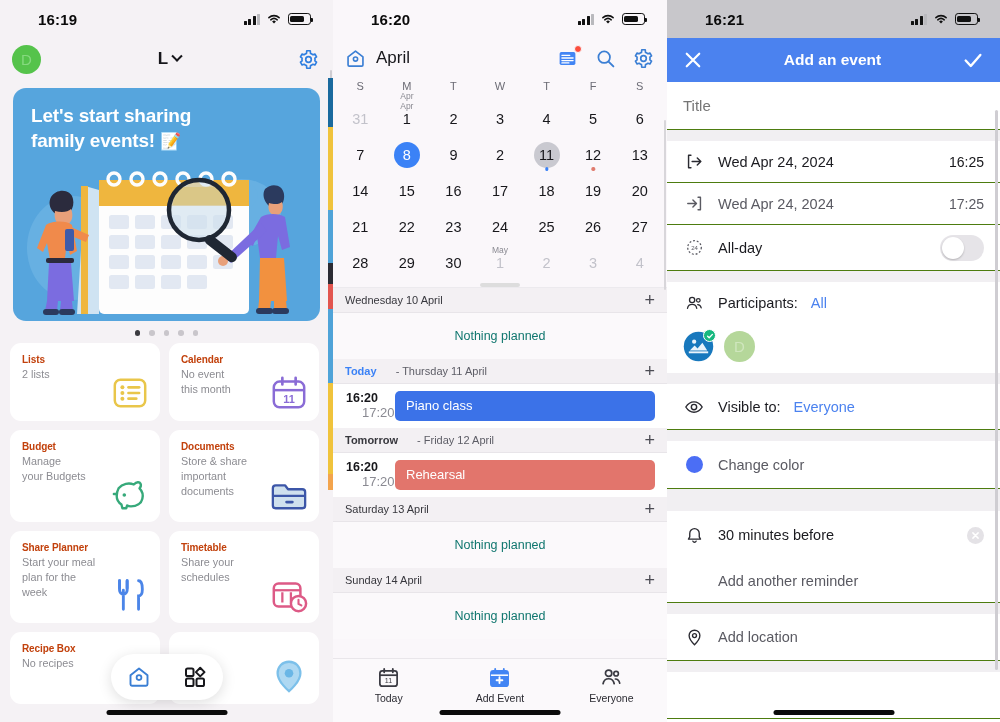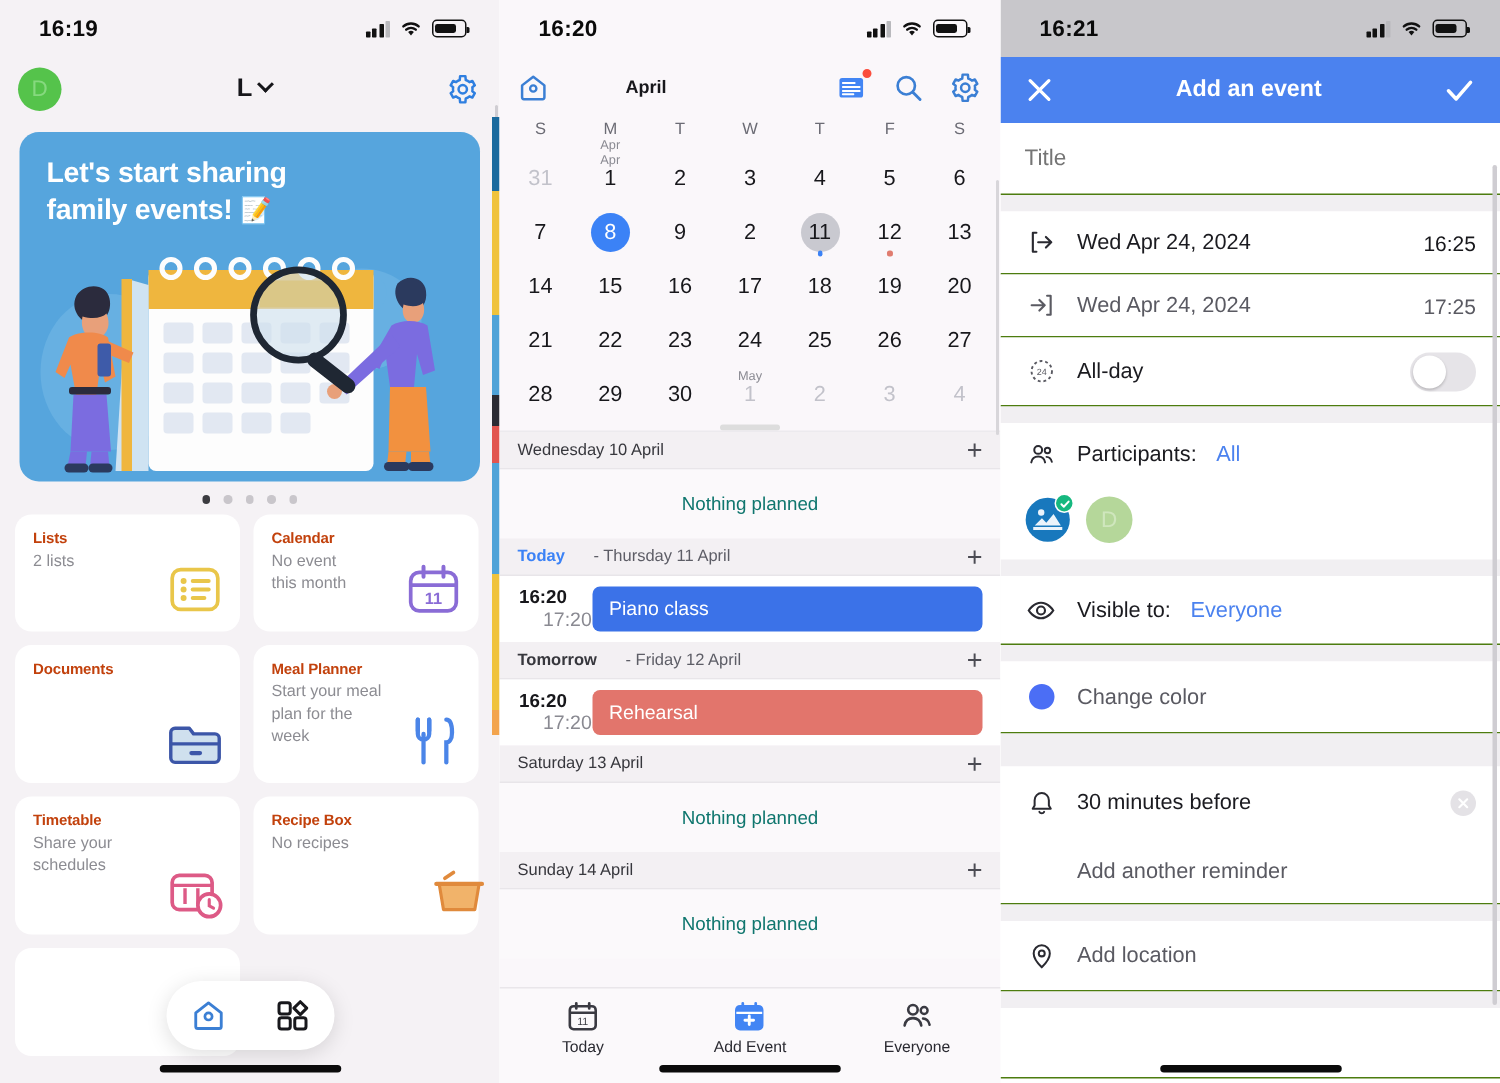--- a/index.html
+++ b/index.html
@@ -11,21 +11,21 @@
   }
   .screens { display: flex; width: 1000px; height: 722px; }
   .panel { position: relative; height: 722px; overflow: hidden; }
   .p1 { width: 333px; background: #f5f2f5; }
   .p2 { width: 334px; background: #faf7fa; }
   .p3 { width: 333px; background: #ffffff; }
 
   
   .statusbar {
     height: 38px; display: flex; align-items: center;
-    justify-content: space-between; padding: 0 22px 0 26px;
+    justify-content: space-between; padding: 0 22px 0 38px;
   }
   .sb-time { font-size: 15px; font-weight: 700; color: #0a0a0a; letter-spacing: .2px; }
   .sb-right { display: flex; align-items: center; gap: 6px; }
   .sig { display: flex; align-items: flex-end; gap: 1.5px; height: 11px; }
   .sig i { display: block; width: 3px; background: #111; border-radius: .5px; }
   .sig i:nth-child(1){ height: 4px; }
   .sig i:nth-child(2){ height: 6px; }
   .sig i:nth-child(3){ height: 8.5px; }
   .sig i:nth-child(4){ height: 11px; background: #b9b9bd; }
   .batt {
@@ -90,21 +90,21 @@
   }
   .edge-sliver {
     position: absolute; right: 0; top: 78px; width: 5px; height: 412px;
     background: linear-gradient(#1a6a9e 0 12%, #f0c33c 12% 32%, #4fa3d8 32% 45%,
       #2b2b33 45% 50%, #e2554f 50% 56%, #4fa3d8 56% 74%, #f0c33c 74% 96%, #f3a44d 96% 100%);
     z-index: 5;
   }
 
   
   .p2-head { height: 40px; display: flex; align-items: center; padding: 0 13px 0 12px; gap: 10px; }
-  .p2-month { font-size: 12px; font-weight: 700; color: #17171b; margin-left: 41px; }
+  .p2-month { font-size: 17px; font-weight: 400; color: #17171b; }
   .p2-actions { margin-left: auto; display: flex; align-items: center; gap: 17px; }
   .badge-dot {
     position: absolute; top: -3px; right: -4px; width: 8px; height: 8px;
     border-radius: 50%; background: #fb4d3d; border: 1.4px solid #faf7fa;
   }
   .dow { display: grid; grid-template-columns: repeat(7,1fr); padding: 2px 4px 0 4px; }
   .dow div { text-align: center; font-size: 11px; color: #6b6b74; }
   .dow .sub { font-size: 8.5px; color: #8a8a92; display: block; line-height: 1.15; }
   .mgrid { display: grid; grid-template-columns: repeat(7,1fr); row-gap: 1px; padding: 0 4px; }
   .dcell { height: 35px; display: flex; align-items: center; justify-content: center;
@@ -329,32 +329,45 @@
         <div class="card-s" style="white-space:pre-line">No event
 this month</div>
         <svg class="card-ico" viewBox="0 0 40 40">
           <rect x="4" y="8" width="32" height="27" rx="6" fill="none" stroke="#8a6cd6" stroke-width="2.6"></rect>
           <path d="M4 17h32" stroke="#8a6cd6" stroke-width="2.6"></path>
           <path d="M13 4v7M27 4v7" stroke="#8a6cd6" stroke-width="2.8" stroke-linecap="round"></path>
           <text x="20" y="30.5" font-size="11.5" font-family="Liberation Sans, sans-serif" font-weight="700" fill="#8a6cd6" text-anchor="middle">11</text>
         </svg>
       </div>
 
+      <div class="card tall">
+        <div class="card-t">Budget</div>
+        <div class="card-s" style="white-space:pre-line">Manage
+your Budgets</div>
+        <svg class="card-ico" viewBox="0 0 40 40">
+          <path d="M8 14c4-5 11-6 16-4 3-3 6-3 7-1s0 4-1 5c3 3 4 7 3 11-1 5-6 8-12 8-2 0-3 0-4-1l-1 3h-4l-1-4c-3-2-5-5-5-9 0-3 1-6 2-8z" fill="none" stroke="#36a97a" stroke-width="2.5" stroke-linejoin="round"></path>
+          <circle cx="14" cy="21" r="1.9" fill="#36a97a"></circle>
+          <path d="M6 20H3" stroke="#36a97a" stroke-width="2.5" stroke-linecap="round"></path>
+        </svg>
+      </div>
 
       <div class="card tall">
         <div class="card-t">Documents</div>
+        <div class="card-s" style="white-space:pre-line">Store &amp; share
+important
+documents</div>
         <svg class="card-ico" viewBox="0 0 40 40">
           <path d="M6 11h10l3 4h15a3 3 0 0 1 3 3v14a3 3 0 0 1-3 3H6a3 3 0 0 1-3-3V14a3 3 0 0 1 3-3z" fill="#cfe0ee" stroke="#3c56a8" stroke-width="2.4" stroke-linejoin="round"></path>
           <path d="M3 22h34" stroke="#3c56a8" stroke-width="2.2"></path>
           <rect x="16" y="27" width="9" height="3" rx="1.5" fill="#3c56a8"></rect>
         </svg>
       </div>
 
       <div class="card tall">
-        <div class="card-t">Meal Planner</div>
+        <div class="card-t">Share Planner</div>
         <div class="card-s" style="white-space:pre-line">Start your meal
 plan for the
 week</div>
         <svg class="card-ico" viewBox="0 0 40 40">
           <path d="M9 5v10a4 4 0 0 0 8 0V5M13 15v20" stroke="#4b85e8" stroke-width="3" fill="none" stroke-linecap="round"></path>
           <path d="M9 5v8M17 5v8" stroke="#4b85e8" stroke-width="3" stroke-linecap="round"></path>
           <path d="M29 5c3 0 4 4 4 9s-2 7-4 7v14" stroke="#4b85e8" stroke-width="3" fill="none" stroke-linecap="round"></path>
         </svg>
       </div>
 

